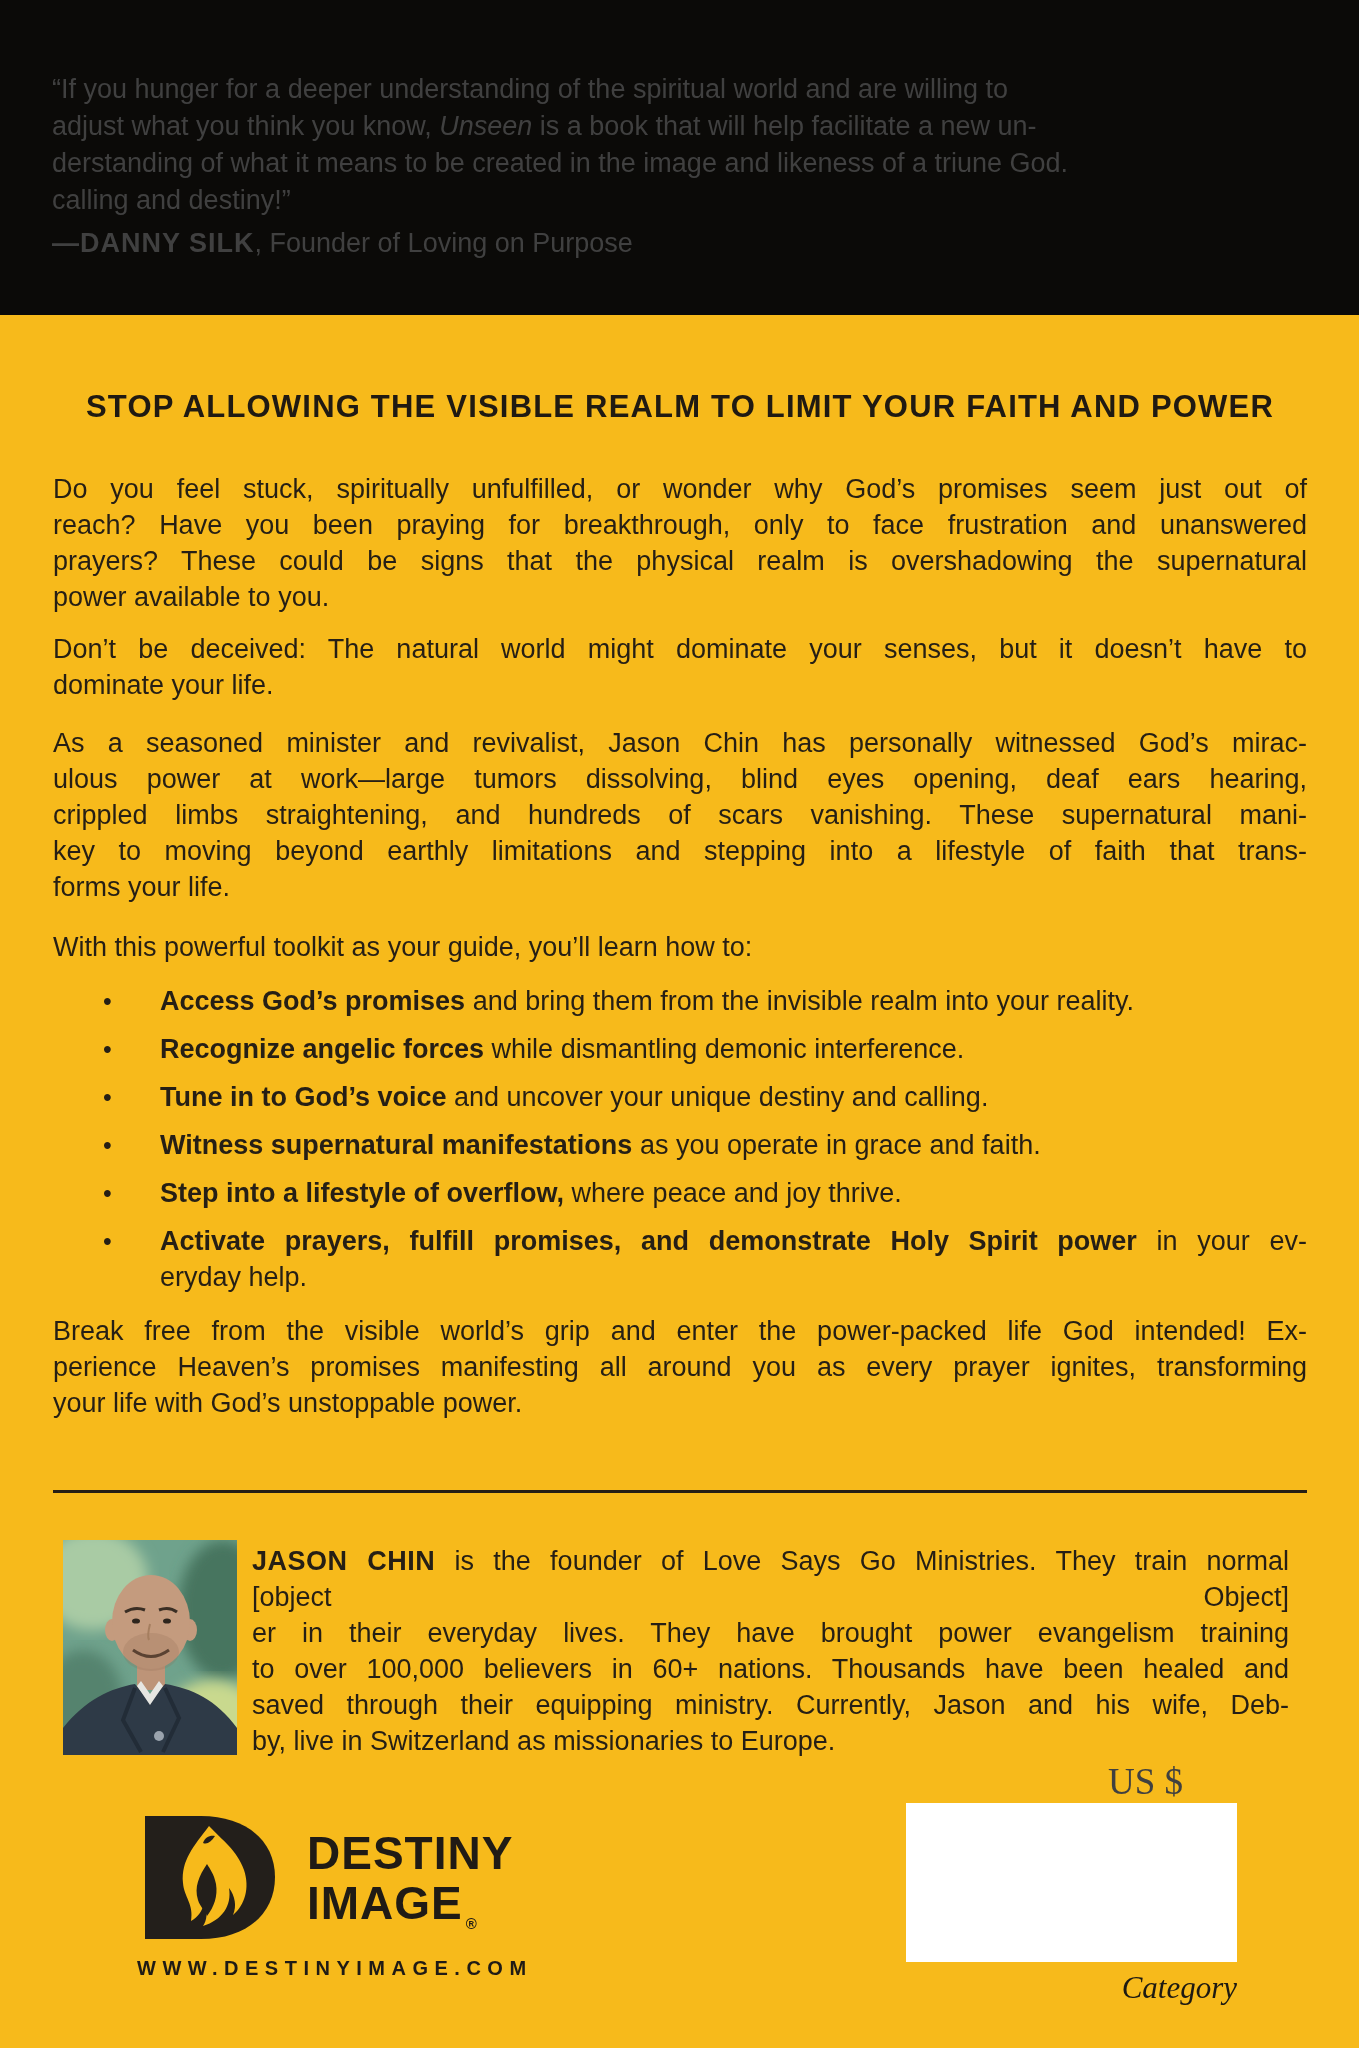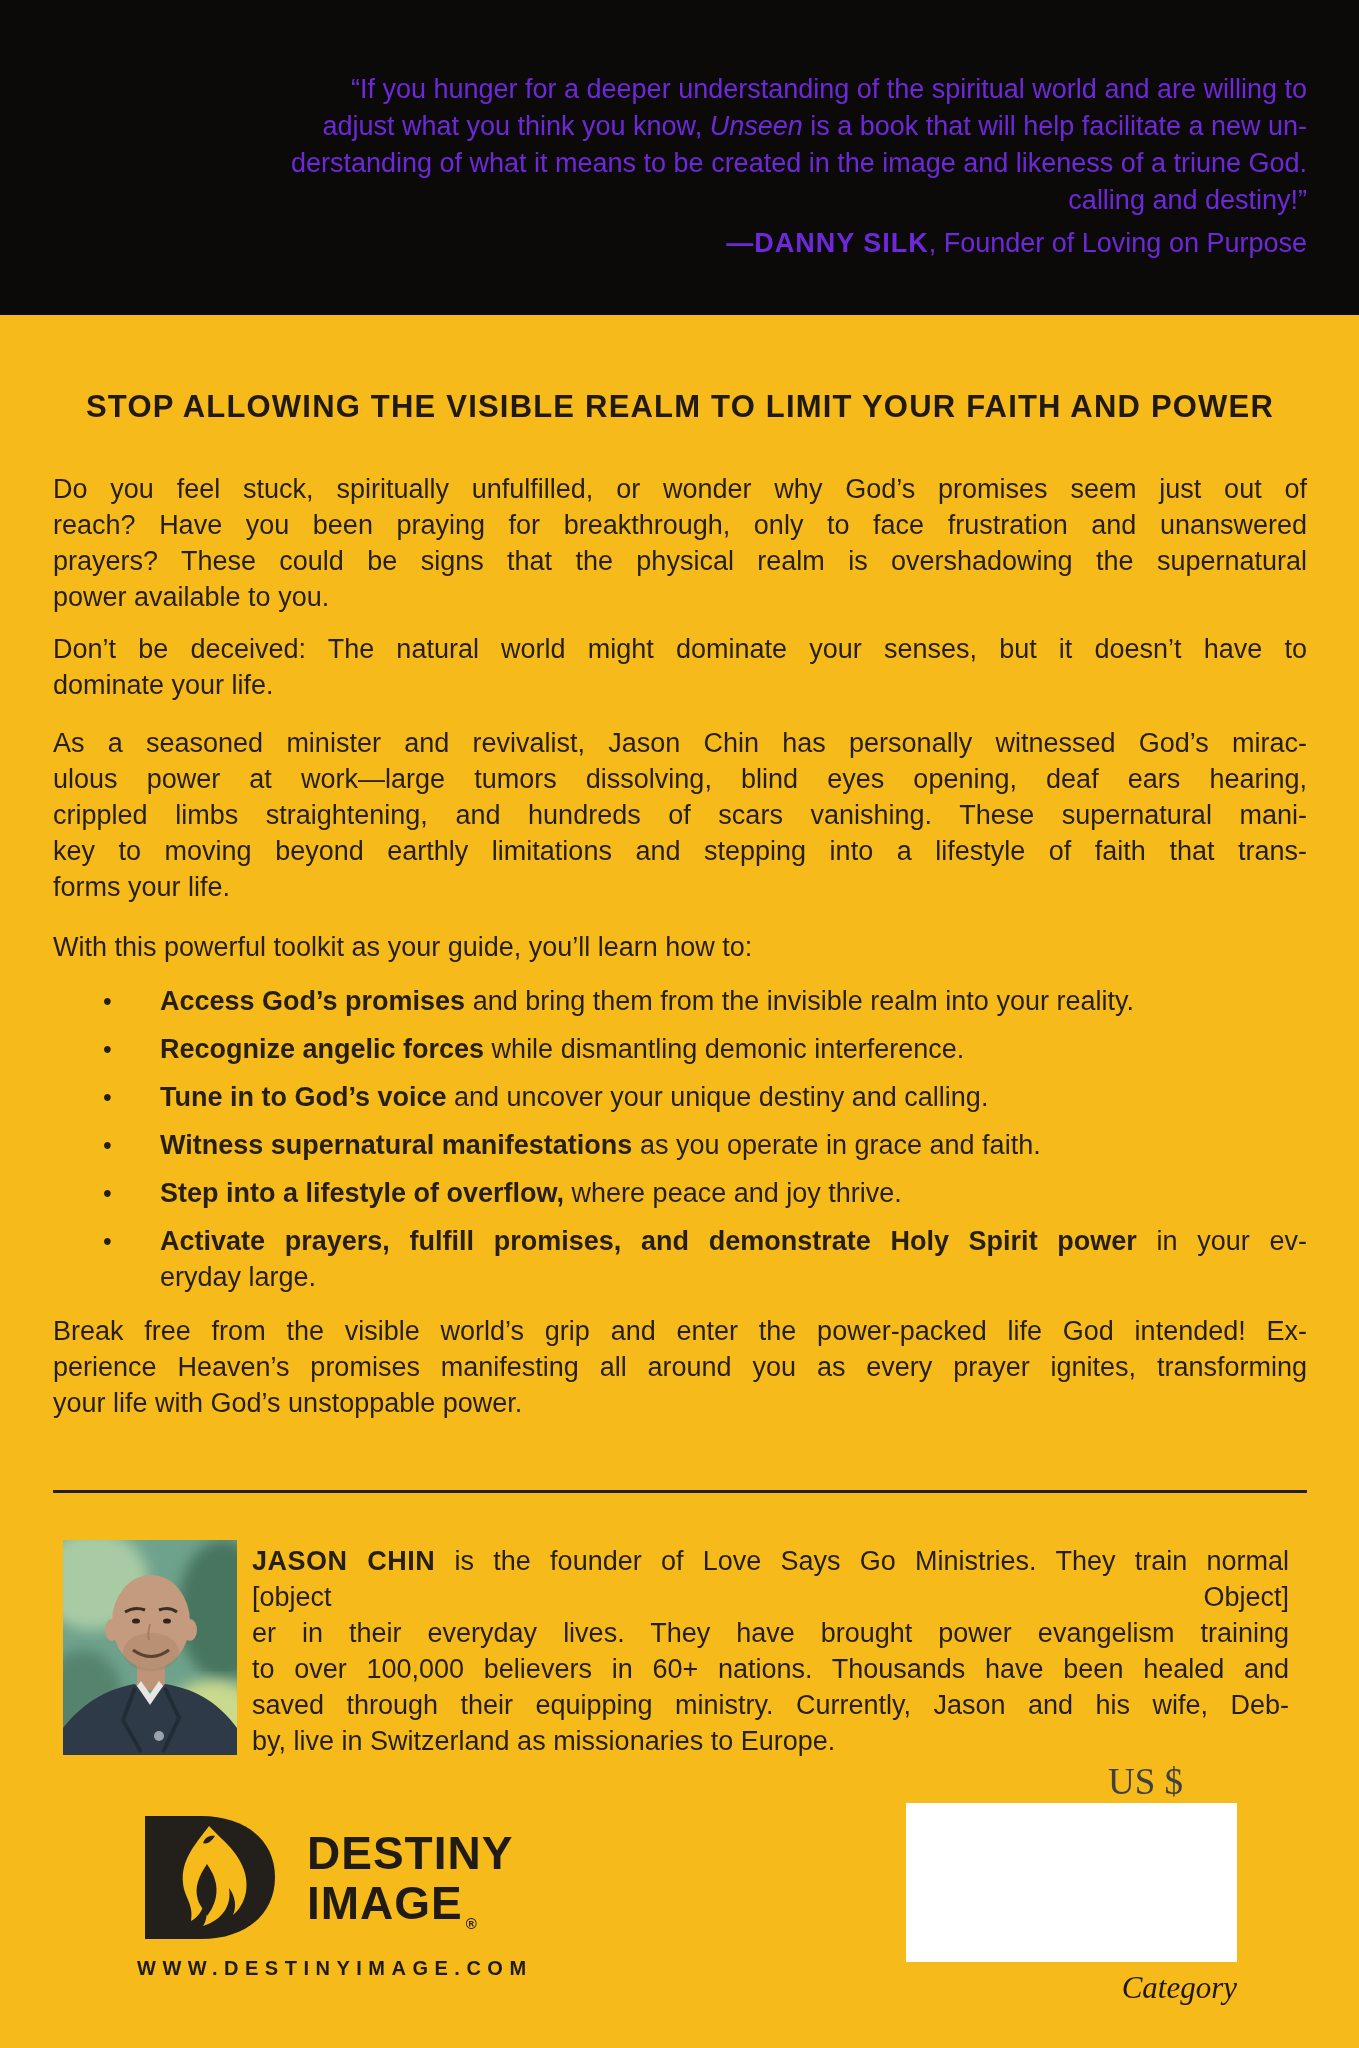--- a/index.html
+++ b/index.html
@@ -4,22 +4,22 @@
 <style>
   html,body{margin:0;padding:0;}
   body{
     width:1359px;height:2048px;position:relative;overflow:hidden;
     background:#F7BA1B;
     font-family:"Liberation Sans","DejaVu Sans",sans-serif;
     color:#261F15;
   }
   
   .band{position:absolute;top:0;left:0;width:1359px;height:315px;background:#0B0A08;}
-  .quote{position:absolute;top:71px;left:52px;width:1255px;color:#6d28d9;
-         font-size:27px;line-height:37px;text-align:right;}
+  .quote{position:absolute;top:71px;left:52px;width:1255px;color:#404040;
+         font-size:27px;line-height:37px;text-align:left;}
   .quote .it{font-style:italic;}
   .attr{margin-top:6px;font-size:27px;}
   .attr b{font-weight:bold;letter-spacing:1px;}
   
   .content{position:absolute;left:53px;top:360px;width:1254px;}
   .headline{font-weight:bold;font-size:31px;line-height:38px;text-align:center;
             letter-spacing:1.2px;color:#201A12;white-space:nowrap;margin-top:28px;}
   .para{font-size:27px;line-height:36px;}
   .jl{text-align:justify;text-align-last:justify;}
   .ll{text-align:left;}
@@ -91,21 +91,21 @@
 
   <ul class="blist">
     <li><span class="dot">•</span><b>Access God’s promises</b><span> and bring them from the invisible realm into your reality.</span></li>
     <li><span class="dot">•</span><b>Recognize angelic forces</b><span> while dismantling demonic interference.</span></li>
     <li><span class="dot">•</span><b>Tune in to God’s voice</b><span> and uncover your unique destiny and calling.</span></li>
     <li><span class="dot">•</span><b>Witness supernatural manifestations</b><span> as you operate in grace and faith.</span></li>
     <li><span class="dot">•</span><b>Step into a lifestyle of overflow,</b><span> where peace and joy thrive.</span></li>
     <li>
         <span class="dot">•</span>
       <div class="jl"><b>Activate prayers, fulfill promises, and demonstrate Holy Spirit power</b><span> in your ev-</span></div>
-      <div class="ll">eryday large.</div>
+      <div class="ll">eryday help.</div>
     </li>
   </ul>
 
   <div class="para mt5">
     <div class="jl">Break free from the visible world’s grip and enter the power-packed life God intended! Ex-</div>
     <div class="jl">perience Heaven’s promises manifesting all around you as every prayer ignites, transforming</div>
     <div class="ll">your life with God’s unstoppable power.</div>
   </div>
 </div>
 

